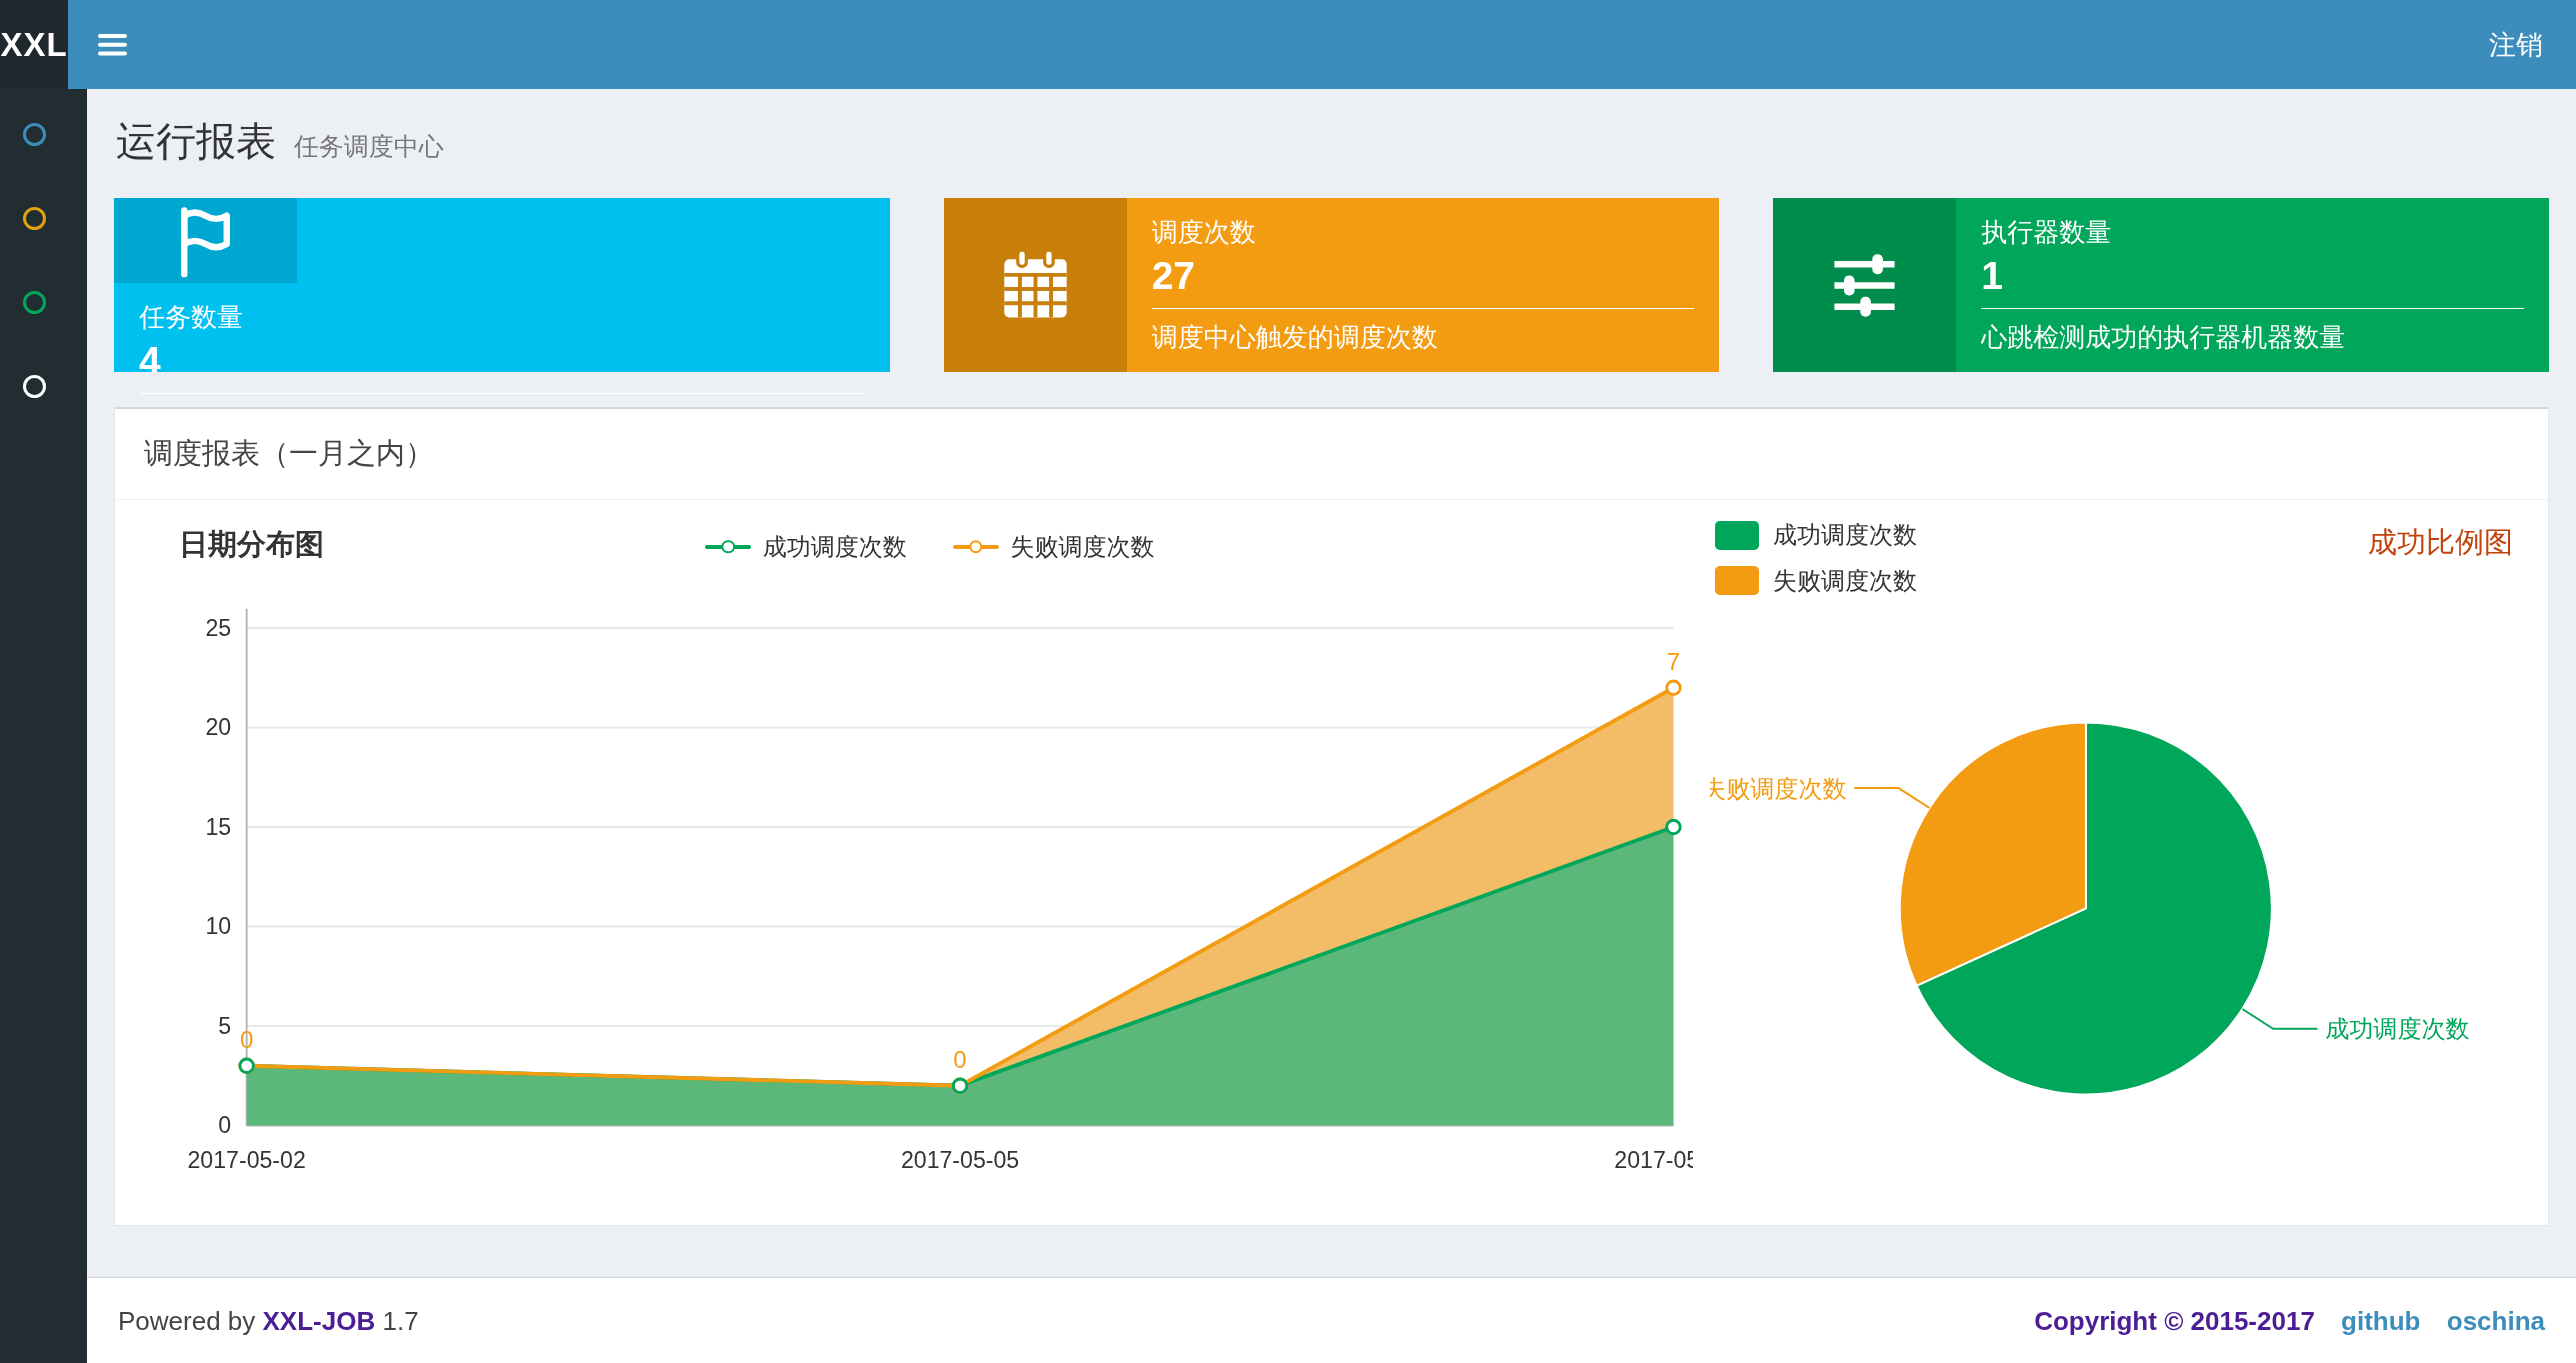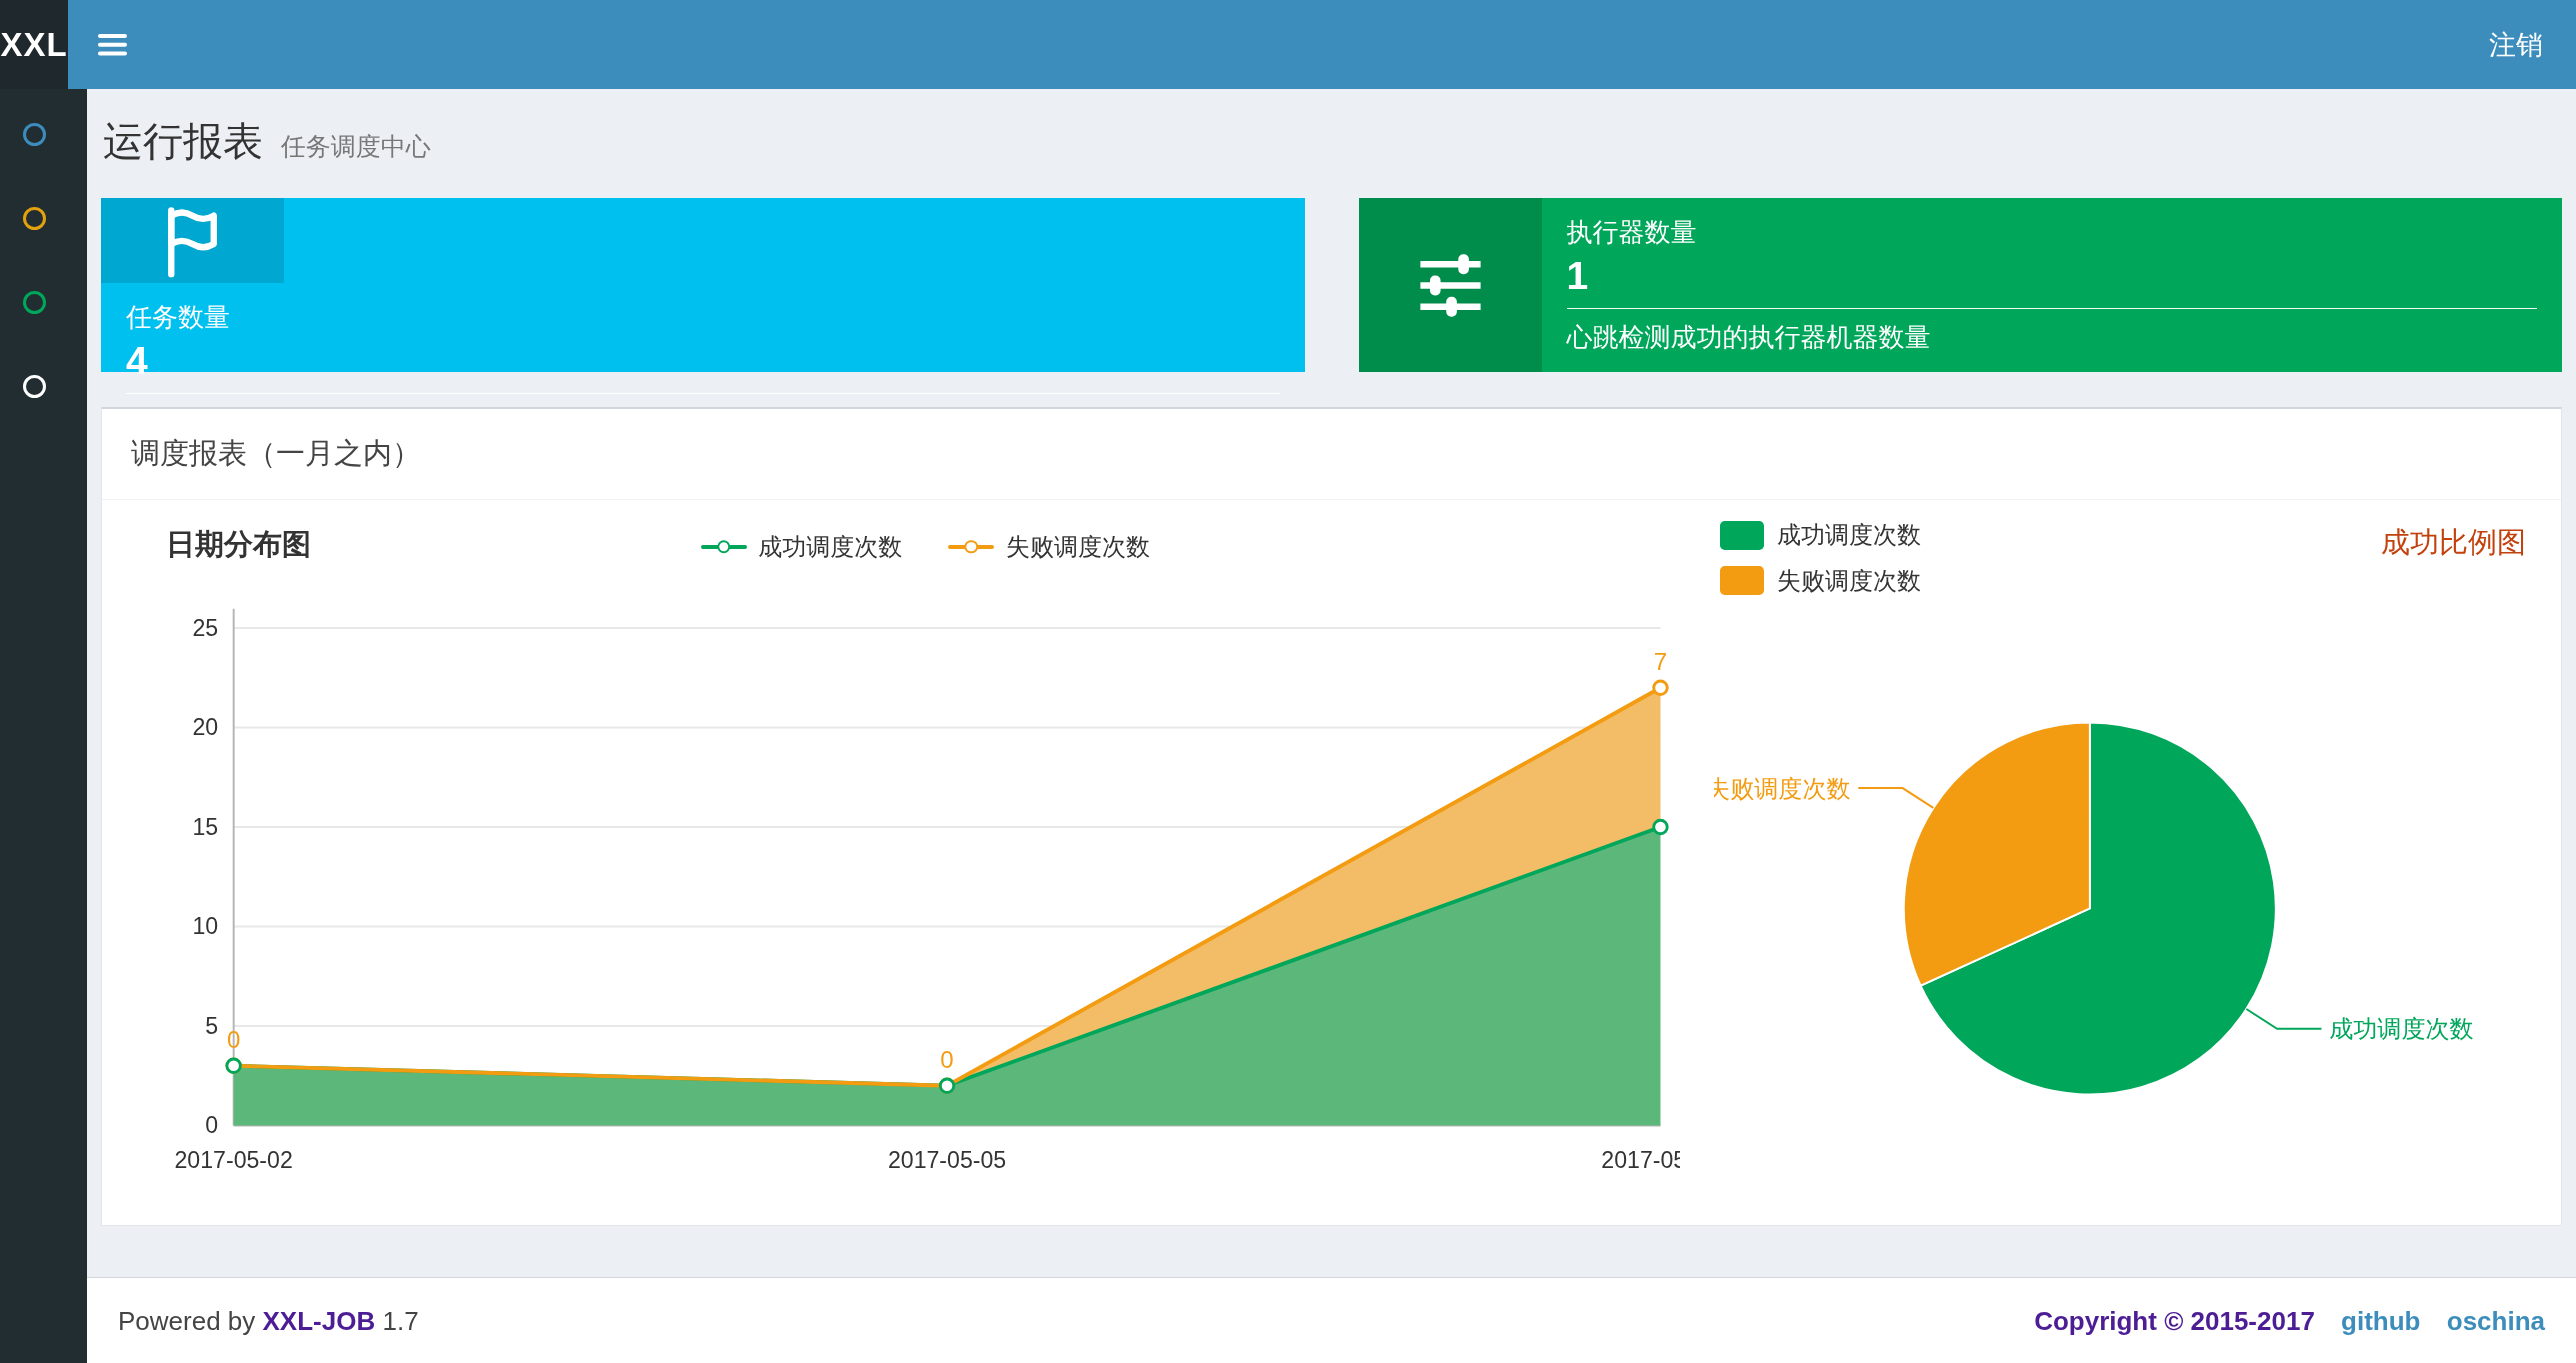--- a/index.html
+++ b/index.html
@@ -15,21 +15,21 @@
                     box-shadow:0 8.7px 0 #fff, 0 17.4px 0 #fff; margin-top:-17.4px; }
   .nav-spacer { flex:1; }
   .logout { display:flex; align-items:center; padding:9px 33px; color:#fff; font-size:27px; cursor:pointer; }
 
   
   .wrapper { display:flex; height:1275px; }
   .sidebar { width:87px; background:#222d32; padding-top:3.9px; }
   .side-item { height:84px; display:flex; align-items:center; padding-left:23px; cursor:pointer; }
   .ring { width:23px; height:23px; border:3.9px solid #fff; border-radius:50%; }
   .main { flex:1; display:flex; flex-direction:column; min-width:0; }
-  .content { flex:1; padding:0 14px; }
+  .content { flex:1; padding:0 27px; }
 
   
   .page-header { margin:25px 1.9px 29px; }
   .page-title { font-size:40px; font-weight:400; color:#333; display:inline-block; }
   .page-subtitle { font-size:25px; color:#777; margin-left:13.5px; }
 
   
   .info-row { display:flex; gap:54px; }
   .info-box { flex:1; height:174px; display:flex; color:#fff; cursor:pointer; }
   .ib-icon { width:183px; display:flex; align-items:center; justify-content:center; }
@@ -120,20 +120,43 @@
             </svg>
           </div>
           <div class="ib-body">
             <div class="ib-title">任务数量</div>
             <div class="ib-value">4</div>
             <hr class="ib-divider">
             <div class="ib-desc">系统中配置的任务数量</div>
           </div>
         </div>
 
+        <div class="info-box" style="background-color: rgb(243, 156, 18);">
+          <div class="ib-icon" style="background-color: rgb(200, 127, 10);">
+            <svg viewBox="0 0 24 24">
+              <rect x="3.2" y="4.6" width="17.6" height="16.4" rx="1.4" fill="#fff"></rect>
+              <rect x="7" y="2" width="2.4" height="4.6" rx="1.1" fill="#fff" stroke="#c87f0a" stroke-width="0.9"></rect>
+              <rect x="14.6" y="2" width="2.4" height="4.6" rx="1.1" fill="#fff" stroke="#c87f0a" stroke-width="0.9"></rect>
+              <g stroke="#c87f0a" stroke-width="1.1">
+                <line x1="3.2" y1="9" x2="20.8" y2="9"></line>
+                <line x1="3.2" y1="13" x2="20.8" y2="13"></line>
+                <line x1="3.2" y1="17" x2="20.8" y2="17"></line>
+                <line x1="7.6" y1="9" x2="7.6" y2="21"></line>
+                <line x1="12" y1="9" x2="12" y2="21"></line>
+                <line x1="16.4" y1="9" x2="16.4" y2="21"></line>
+              </g>
+            </svg>
+          </div>
+          <div class="ib-body">
+            <div class="ib-title">调度次数</div>
+            <div class="ib-value">27</div>
+            <hr class="ib-divider">
+            <div class="ib-desc">调度中心触发的调度次数</div>
+          </div>
+        </div>
 
         <div class="info-box" style="background-color: rgb(0, 166, 90);">
           <div class="ib-icon" style="background-color: rgb(0, 141, 76);">
             <svg viewBox="0 0 24 24" fill="#fff" stroke="#fff">
               <line x1="3.5" y1="6" x2="20.5" y2="6" stroke-width="1.8"></line>
               <line x1="3.5" y1="12" x2="20.5" y2="12" stroke-width="1.8"></line>
               <line x1="3.5" y1="18" x2="20.5" y2="18" stroke-width="1.8"></line>
               <rect x="14.4" y="3.4" width="2.6" height="5.2" rx="1.2" stroke-width="0.4"></rect>
               <rect x="6.4" y="9.4" width="2.6" height="5.2" rx="1.2" stroke-width="0.4"></rect>
               <rect x="11" y="15.4" width="2.6" height="5.2" rx="1.2" stroke-width="0.4"></rect>

